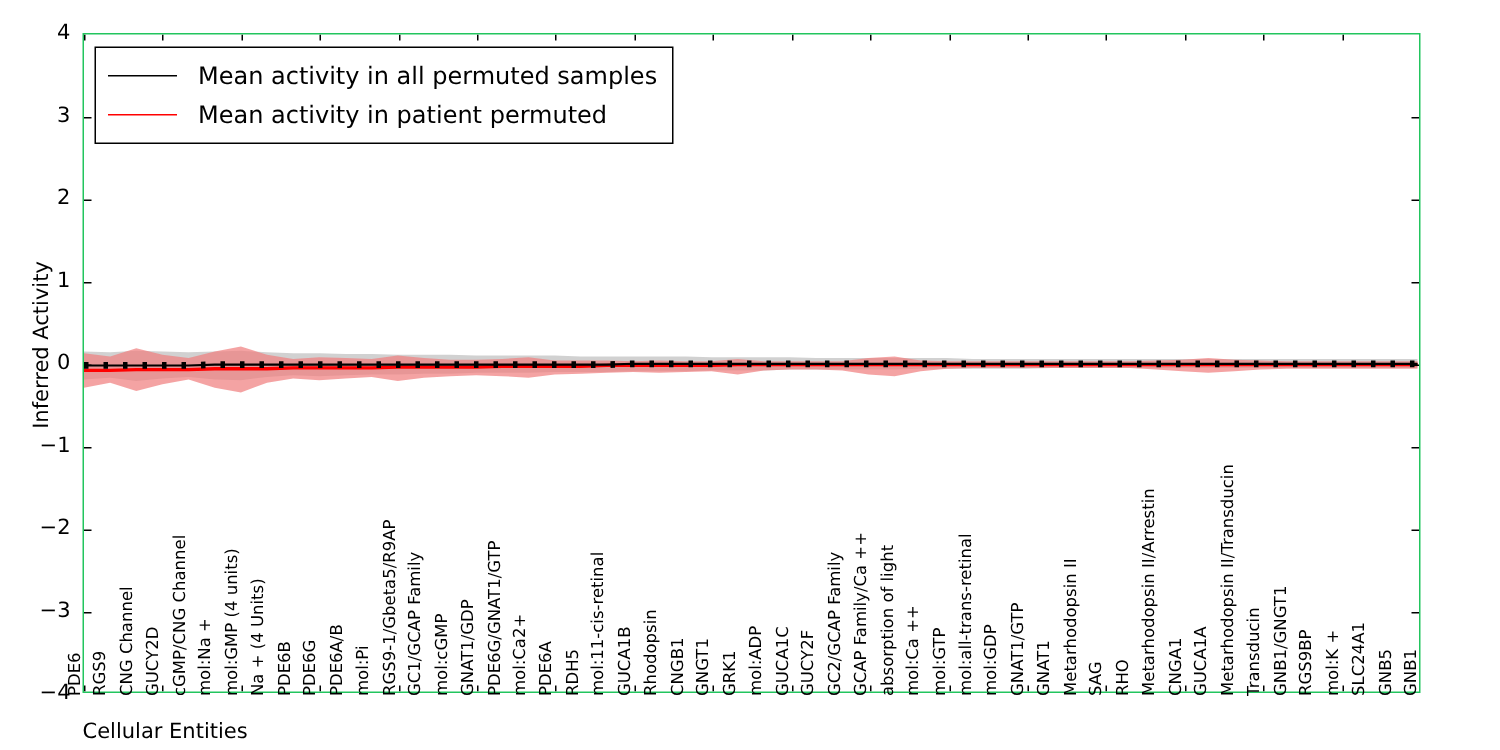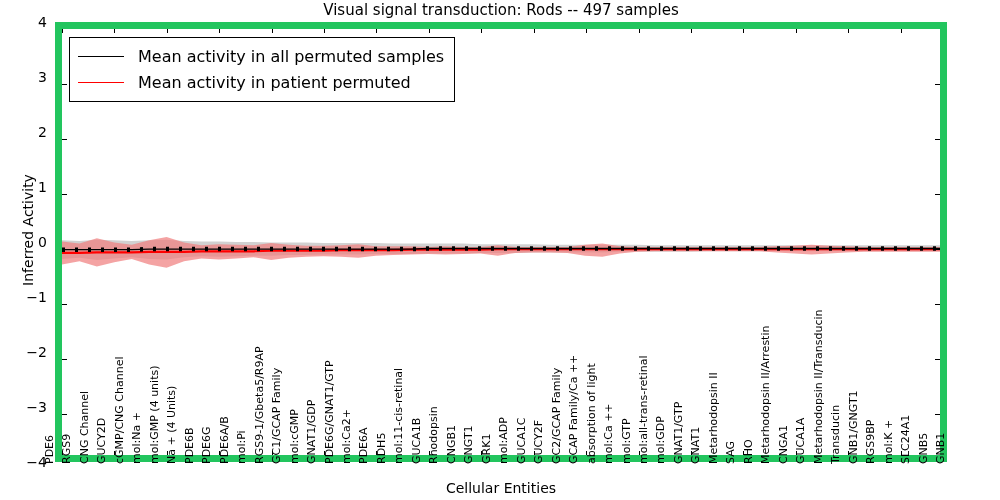--- a/index.html
+++ b/index.html
@@ -16,21 +16,21 @@
     position:absolute;left:55px;top:1px;width:892px;
     text-align:center;
     font-size:15px;color:#000;
     white-space:nowrap;
   }
 
   
   #plot-area{
     position:absolute;left:55px;top:22px;
     width:892px;height:440px;
-    border:7px solid #22c55e;
+    border:1px solid #22c55e;
     box-sizing:border-box;
     overflow:hidden;
     background:#fff;
   }
 
   
   #y-axis-label{
     position:absolute;
     left:-192px;top:222px;
     width:440px;
@@ -57,21 +57,21 @@
 
   
   .xtick-mark{
     position:absolute;bottom:0;width:1px;height:4px;background:#000;
   }
   .xtick-mark-t{
     position:absolute;top:0;width:1px;height:4px;background:#000;
   }
   #x-axis-label{
     position:absolute;left:55px;top:480px;width:892px;
-    text-align:center;font-size:14px;color:#000;
+    text-align:left;font-size:14px;color:#000;
     white-space:nowrap;
   }
   #xticklabels{
     position:absolute;left:55px;top:464px;width:892px;height:0;
   }
   .xtl{
     position:absolute;
     bottom:0;
     transform-origin:left bottom;
     transform:rotate(-90deg) translateY(4px);
@@ -98,21 +98,20 @@
     width:46px;height:0;border-top:1.4px solid #000;margin-right:14px;
   }
   .legend-swatch.red{border-top-color:#ff0000;}
   .legend-text{font-size:16px;color:#000;white-space:nowrap;}
 </style>
 </head>
 <body>
 
 <div id="figure">
 
-  <div id="chart-title">Visual signal transduction: Rods -- 497 samples</div>
 
   <div id="y-axis-label">Inferred Activity</div>
 
   <div id="yticks-container">
       <div class="ytick-label" style="top: 462px;">−4</div>
       <div class="ytick-label" style="top: 407px;">−3</div>
       <div class="ytick-label" style="top: 352px;">−2</div>
       <div class="ytick-label" style="top: 297px;">−1</div>
       <div class="ytick-label" style="top: 242px;">0</div>
       <div class="ytick-label" style="top: 187px;">1</div>

